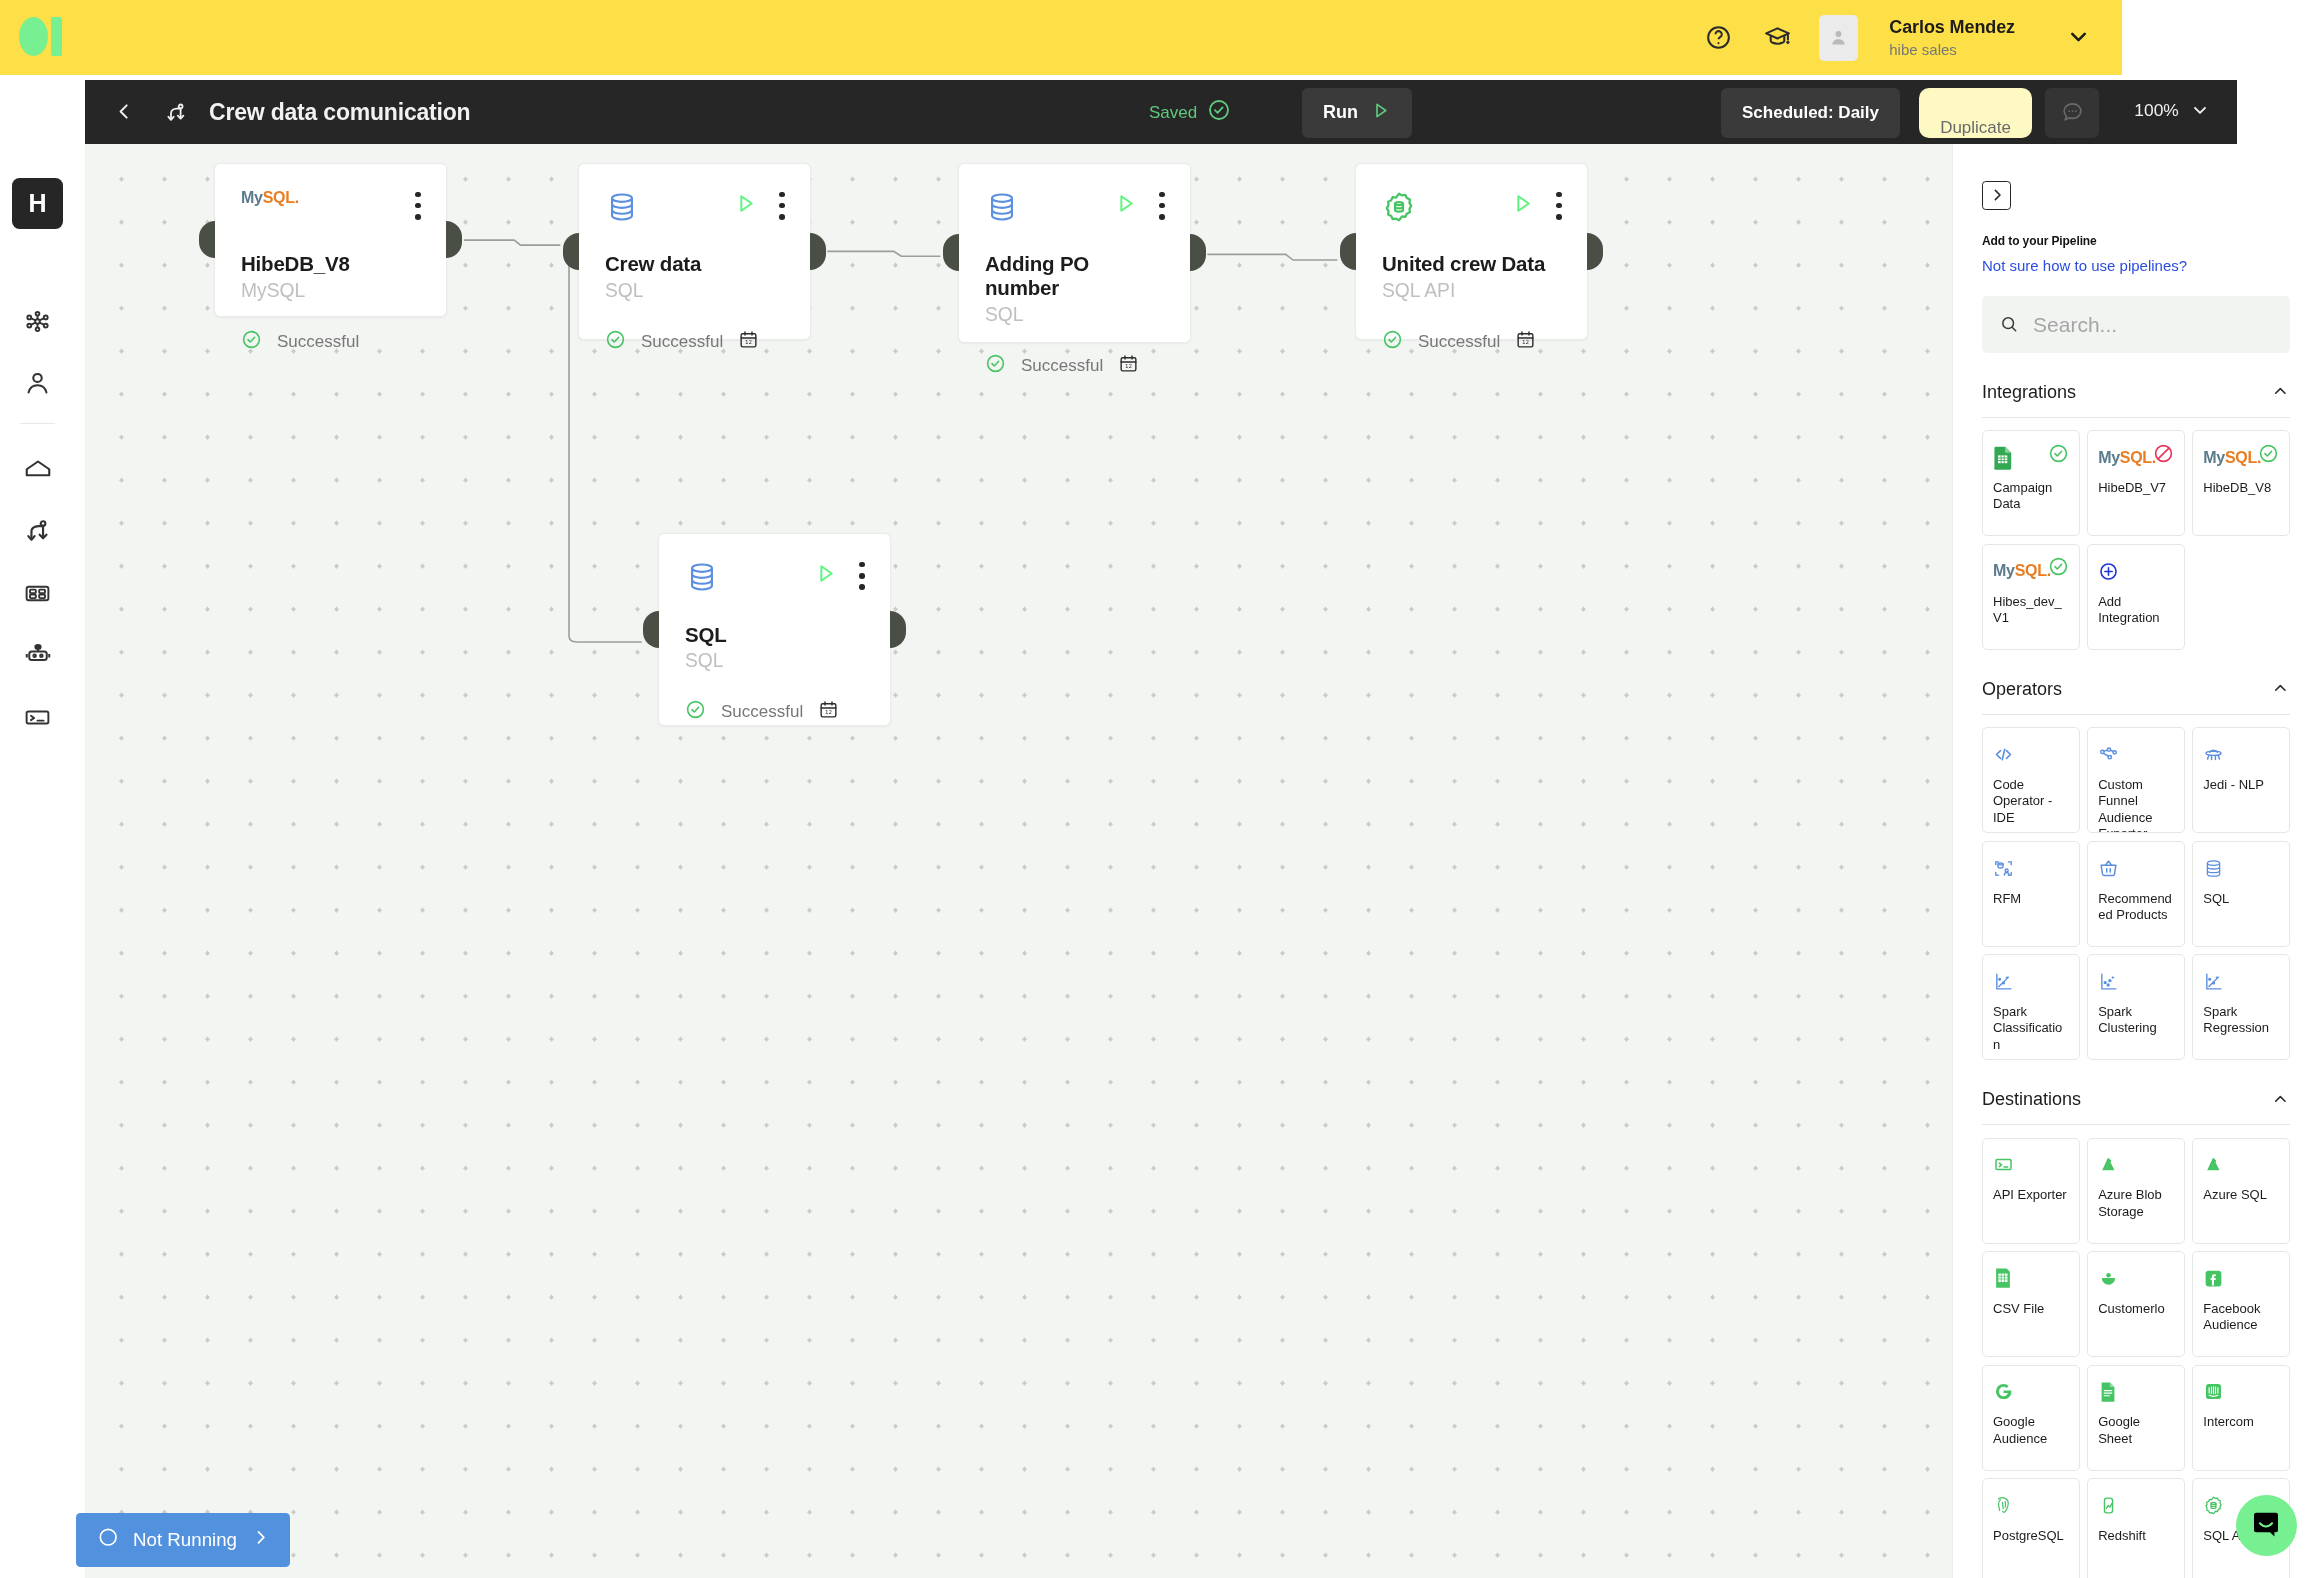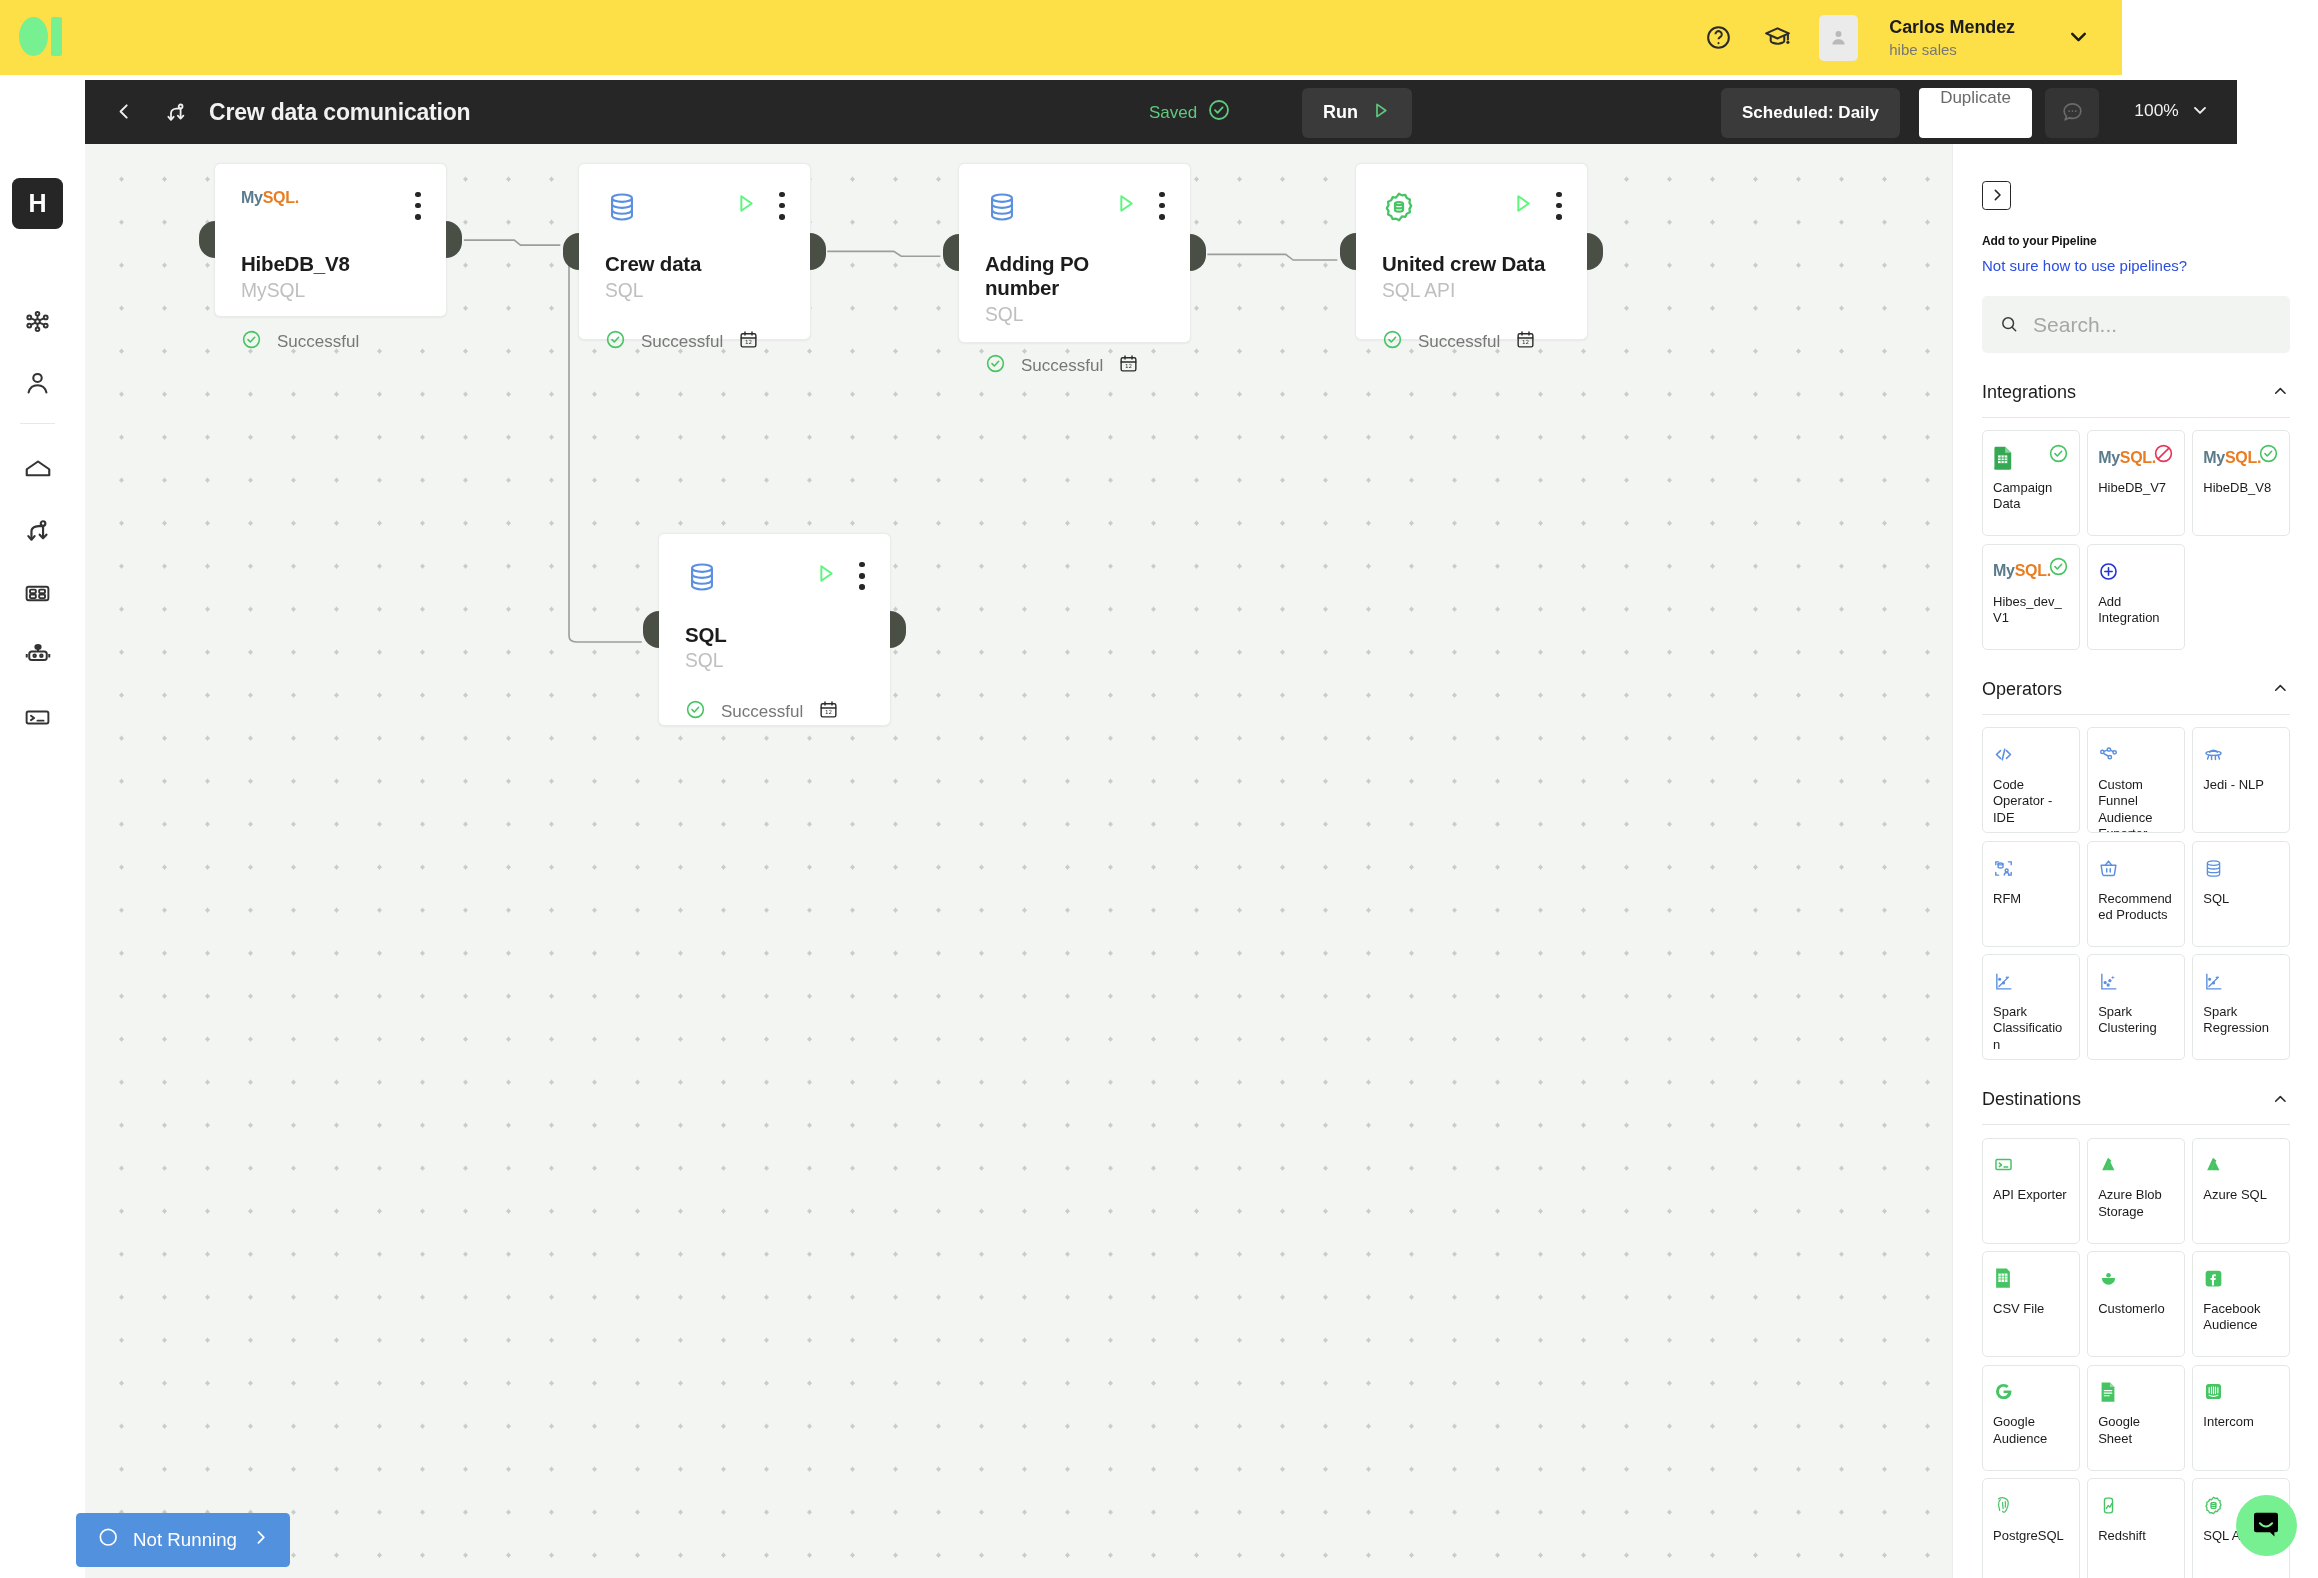--- a/index.html
+++ b/index.html
@@ -74,22 +74,22 @@
     position: absolute; left: 1217px; height: 50px; padding: 0 21px;
     background: #3a3a3a; border-radius: 6.2px; display: flex; align-items: center; gap: 12.4px;
     color: #ffffff; font-size: 18px; font-weight: bold; cursor: pointer;
   }
   .tb-sched {
     position: absolute; right: 337px; height: 50px; padding: 0 21px; background: #3a3a3a;
     border-radius: 6.2px; display: flex; align-items: center;
     color: #ffffff; font-size: 17px; font-weight: bold; cursor: pointer;
   }
   .tb-dup {
-    position: absolute; right: 205px; height: 50px; padding: 0 21px; background: #ffffff;
-    border-radius: 4px; display: flex; align-items: flex-start;
+    position: absolute; right: 205px; height: 50px; padding: 0 21px; background: #fef9c3;
+    border-radius: 10px; display: flex; align-items: flex-end;
     color: #6a6a6a; font-size: 17px; cursor: pointer;
   }
   .tb-comment {
     position: absolute; right: 138px; width: 54px; height: 50px; background: #343434;
     border-radius: 6.2px; display: flex; align-items: center; justify-content: center; cursor: pointer;
   }
   .tb-zoom {
     position: absolute; right: 27px; display: flex; align-items: flex-start; gap: 11.2px;
     color: #f0f0f0; font-size: 17.4px; cursor: pointer;
   }

